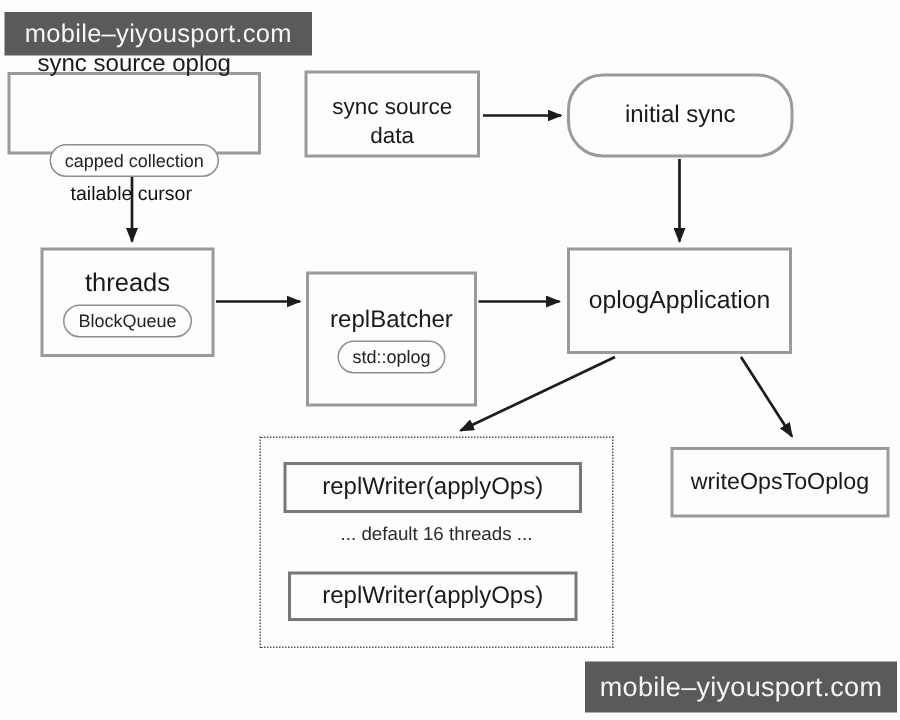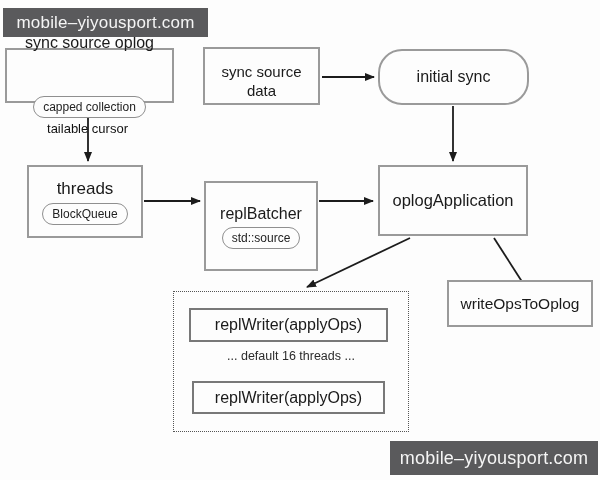--- a/index.html
+++ b/index.html
@@ -27,21 +27,21 @@
   }
   #n-sync-oplog{left:5px;top:48px;width:169px;height:55px;gap:40px;}
   #n-sync-data{left:203px;top:47px;width:117px;height:58px;}
   #n-sync-data .lbl{font-size:15px;padding:0 14px;margin-top:12px;}
   #n-initial-sync{left:378px;top:49px;width:151px;height:56px;border-radius:24px;}
   #n-producer{left:27px;top:165px;width:116px;height:73px;}
   #n-producer .lbl{font-size:17px;}
   #n-repl-batcher{left:204px;top:165px;width:114px;height:90px;margin-top:16px;}
   #n-oplog-app{left:378px;top:165px;width:150px;height:71px;}
   #n-oplog-app .lbl{font-size:16.5px;}
-  #n-write-ops{left:447px;top:280px;width:146px;height:47px;}
+  #n-write-ops{left:447px;top:298px;width:146px;height:47px;}
   #n-write-ops .lbl{font-size:15.5px;}
   #dotted-group{
     position:absolute;left:173px;top:291px;width:236px;height:141px;
     border:1.5px dotted #555;z-index:1;box-sizing:border-box;background:transparent;
   }
   .writer{
     position:absolute;border:2px solid #787878;background:#fdfdfd;
     display:flex;align-items:center;justify-content:center;
     font-size:16px;box-sizing:border-box;
   }
@@ -96,21 +96,21 @@
 
   <div id="tailable-label">tailable cursor</div>
 
   <div id="n-producer" class="node">
     <span class="lbl">threads</span>
     <span class="pill">BlockQueue</span>
   </div>
 
   <div id="n-repl-batcher" class="node">
     <span class="lbl">replBatcher</span>
-    <span class="pill">std::source</span>
+    <span class="pill">std::oplog</span>
   </div>
 
   <div id="n-oplog-app" class="node">
     <span class="lbl">oplogApplication</span>
   </div>
 
   <div id="dotted-group">
     <div id="n-writer1" class="writer">
       <span>replWriter(applyOps)</span>
     </div>

